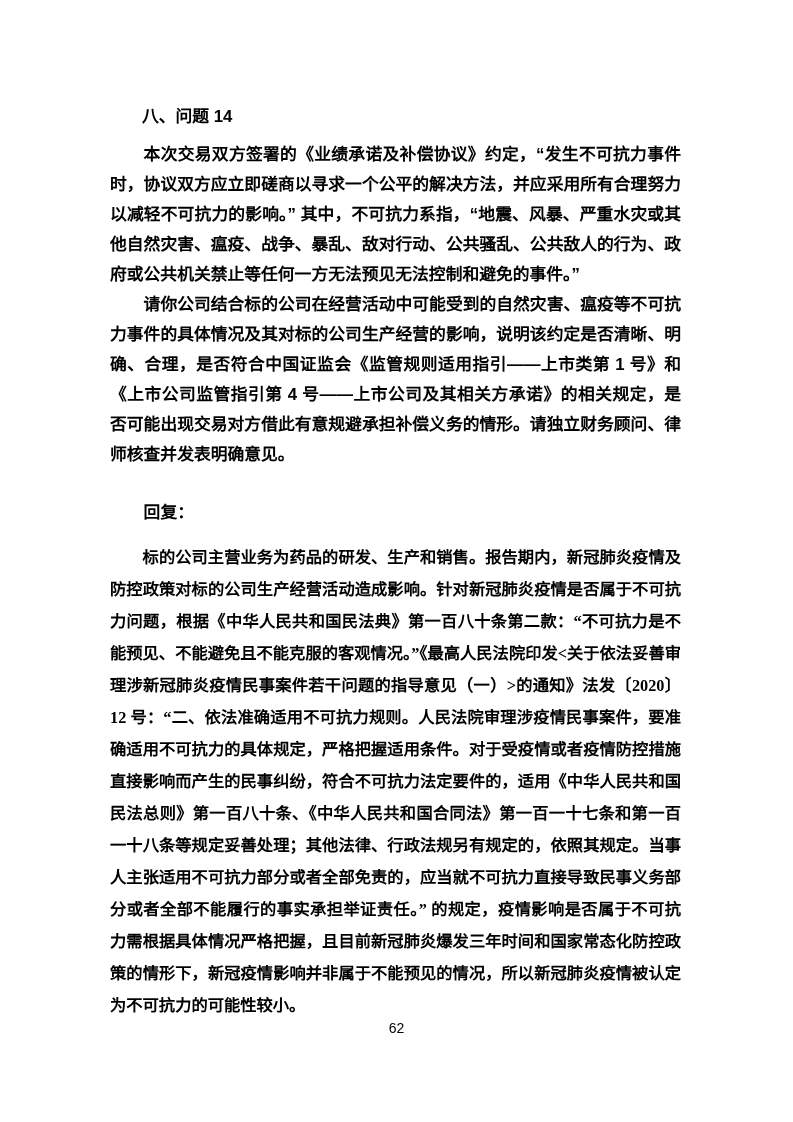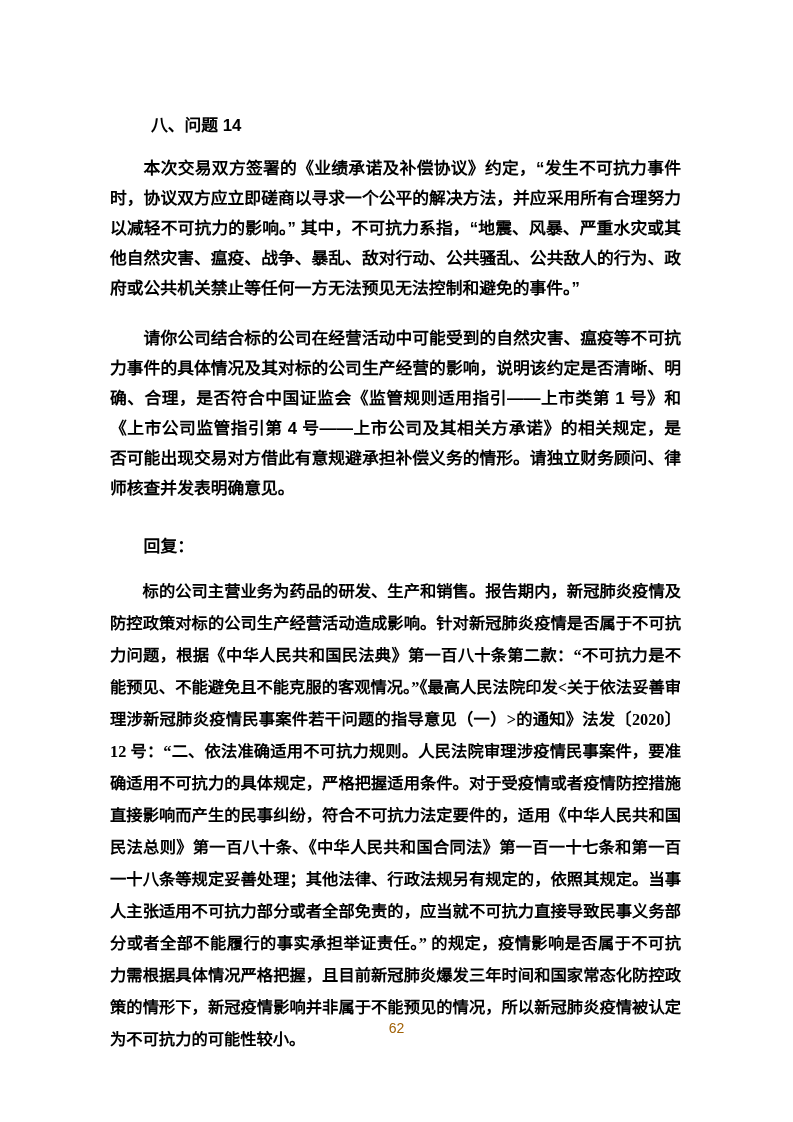--- a/index.html
+++ b/index.html
@@ -15,35 +15,35 @@
     color: #000000;
     box-sizing: border-box;
     padding: 98px 112px 0 110px;
     overflow: hidden;
   }
   .heading {
     font-family: "Liberation Sans", "DejaVu Sans", sans-serif;
     font-weight: 700;
     font-size: 16.8px;
     line-height: 30px;
-    margin: 13px;
+    margin: 4px;
     text-indent: 28px;
   }
   .q {
     font-family: "Liberation Sans", "DejaVu Sans", sans-serif;
     font-weight: 700;
     font-size: 16.8px;
     line-height: 30px;
     text-align: justify;
     text-justify: inter-ideograph;
     text-indent: 2em;
     margin: 8px 0 0 0;
   }
   .q.q2 {
-    margin-top: 20px;
+    margin-top: 0;
   }
   .reply-label {
     font-family: "Liberation Sans", "DejaVu Sans", sans-serif;
     font-weight: 700;
     font-size: 16.8px;
     line-height: 30px;
     text-indent: 2em;
     margin: 28px 0 0 0;
   }
   .body-p {
@@ -57,21 +57,21 @@
     margin: 14px 0 0 0;
   }
   .page-number {
     position: absolute;
     top: 1020px;
     left: 0;
     right: 0;
     text-align: center;
     font-family: "Liberation Sans", "DejaVu Sans", sans-serif;
     font-size: 14px;
-    color: #a16207;
+    color: #000000;
   }
 </style>
 </head>
 <body>
 
 <div class="page">
   <h2 class="heading">八、问题 14</h2>
 
   <p class="q q1">本次交易双方签署的《业绩承诺及补偿协议》约定，“发生不可抗力事件时，协议双方应立即磋商以寻求一个公平的解决方法，并应采用所有合理努力以减轻不可抗力的影响。” 其中，不可抗力系指，“地震、风暴、严重水灾或其他自然灾害、瘟疫、战争、暴乱、敌对行动、公共骚乱、公共敌人的行为、政府或公共机关禁止等任何一方无法预见无法控制和避免的事件。”</p>
 

